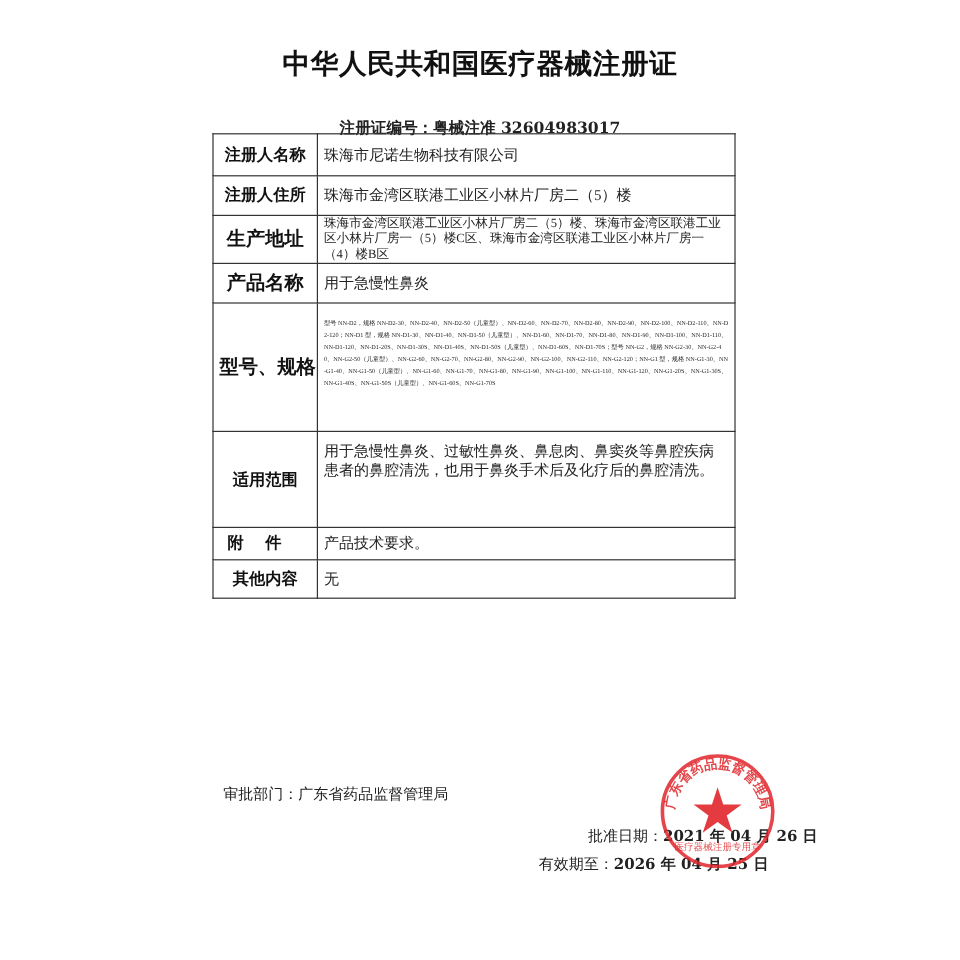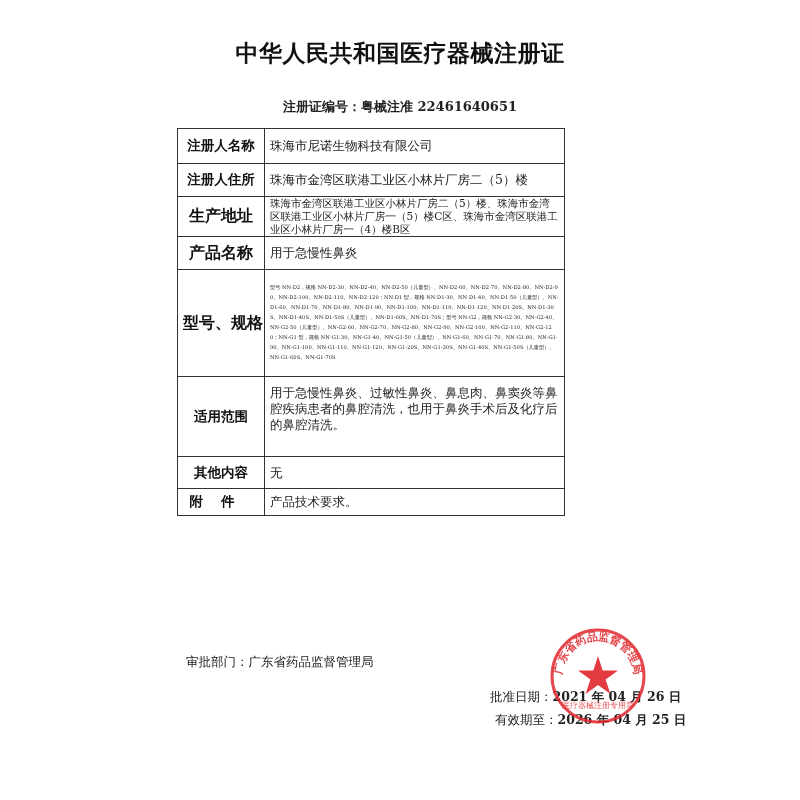--- a/index.html
+++ b/index.html
@@ -10,48 +10,48 @@
   .title {
     position: absolute; left: 0; width: 800px; top: 38px; text-align: center;
     font-family: "DejaVu Sans", "Liberation Sans", sans-serif;
     font-size: 23px; font-weight: bold; letter-spacing: 0.5px; color: #111;
   }
   .regno {
     position: absolute; left: 0; width: 800px; top: 98px; text-align: center;
     font-size: 13px; font-weight: bold; color: #222;
   }
   table.cert {
-    position: absolute; left: 177px; top: 128px; width: 388px;
+    position: absolute; left: 177px; top: 111px; width: 436px;
     border-collapse: collapse; table-layout: fixed;
   }
   table.cert td {
     border: 1.5px solid #333; padding: 0 5px; vertical-align: middle;
   }
   td.lbl {
     width: 76px; text-align: center; font-weight: bold; font-size: 13.5px;
     font-family: "DejaVu Sans", "Liberation Sans", sans-serif; color: #111; white-space: nowrap;
   }
   td.lbl.big { font-size: 16px; }
-  td.val { font-size: 12.5px; line-height: 16px; color: #222; }
+  td.val { font-size: 12.5px; line-height: 16px; color: #222; font-family: Liberation Serif, serif; }
   td.val.small { font-size: 10.5px; line-height: 13px; }
   td.val.tiny { font-size: 5.2px; line-height: 10px; vertical-align: top; padding-top: 12px; word-break: break-all; }
   .wide-lbl { letter-spacing: 18px; padding-left: 18px; }
   .footer {
     position: absolute; font-size: 12.5px; color: #222;
   }
   .seal {
     position: absolute; left: 548px; top: 626px; width: 100px; height: 100px;
   }
 </style>
 </head>
 <body>
 
 <div class="title">中华人民共和国医疗器械注册证</div>
 <div class="regno">
-  <span>注册证编号：</span><span>粤械注准 22461640651</span>
+  <span>注册证编号：</span><span>粤械注准 32604983017</span>
 </div>
 
 <table class="cert">
   <tbody>
       <tr style="height:35px">
     <td class="lbl">注册人名称</td>
     <td class="val">珠海市尼诺生物科技有限公司</td>
   </tr>
   <tr style="height:33px">
     <td class="lbl">注册人住所</td>
@@ -66,38 +66,38 @@
     <td class="val">用于急慢性鼻炎</td>
   </tr>
   <tr style="height:107px">
     <td class="lbl big">型号、规格</td>
     <td class="val tiny">型号 NN-D2，规格 NN-D2-30、NN-D2-40、NN-D2-50（儿童型）、NN-D2-60、NN-D2-70、NN-D2-80、NN-D2-90、NN-D2-100、NN-D2-110、NN-D2-120；NN-D1 型，规格 NN-D1-30、NN-D1-40、NN-D1-50（儿童型）、NN-D1-60、NN-D1-70、NN-D1-80、NN-D1-90、NN-D1-100、NN-D1-110、NN-D1-120、NN-D1-20S、NN-D1-30S、NN-D1-40S、NN-D1-50S（儿童型）、NN-D1-60S、NN-D1-70S；型号 NN-G2，规格 NN-G2-30、NN-G2-40、NN-G2-50（儿童型）、NN-G2-60、NN-G2-70、NN-G2-80、NN-G2-90、NN-G2-100、NN-G2-110、NN-G2-120；NN-G1 型，规格 NN-G1-30、NN-G1-40、NN-G1-50（儿童型）、NN-G1-60、NN-G1-70、NN-G1-80、NN-G1-90、NN-G1-100、NN-G1-110、NN-G1-120、NN-G1-20S、NN-G1-30S、NN-G1-40S、NN-G1-50S（儿童型）、NN-G1-60S、NN-G1-70S</td>
   </tr>
   <tr style="height:80px">
     <td class="lbl">适用范围</td>
     <td class="val" style="vertical-align:top;padding-top:8px;">用于急慢性鼻炎、过敏性鼻炎、鼻息肉、鼻窦炎等鼻腔疾病患者的鼻腔清洗，也用于鼻炎手术后及化疗后的鼻腔清洗。</td>
   </tr>
+  <tr style="height:27px">
+    <td class="lbl wide-lbl">附件</td>
+    <td class="val">产品技术要求。</td>
+  </tr>
   <tr style="height:32px">
     <td class="lbl">其他内容</td>
     <td class="val">无</td>
-  </tr>
-  <tr style="height:27px">
-    <td class="lbl wide-lbl">附件</td>
-    <td class="val">产品技术要求。</td>
   </tr>
 </tbody>
   </table>
 
 <div class="footer" style="left:186px; top:654px;">
   <span>审批部门：</span><span>广东省药品监督管理局</span>
 </div>
 <div class="footer" style="left:490px; top:689px;">
   <span>批准日期：</span><span style="font-weight:bold">2021 年 04 月 26 日</span>
 </div>
-<div class="footer" style="left:495px; top:712px;">
+<div class="footer" style="left:449px; top:712px;">
   <span>有效期至：</span><span style="font-weight:bold">2026 年 04 月 25 日</span>
 </div>
 
 <div class="seal">
   <svg width="100" height="100" viewBox="0 0 100 100">
     <defs>
       <path id="sealArc" d="M 16 62 A 36 36 0 1 1 84 62" fill="none"></path>
     </defs>
     <circle cx="50" cy="50" r="46" fill="none" stroke="#e0262b" stroke-width="3" opacity="0.85"></circle>
     <text font-size="11" font-weight="bold" fill="#e0262b" opacity="0.85" font-family="DejaVu Sans, sans-serif">

